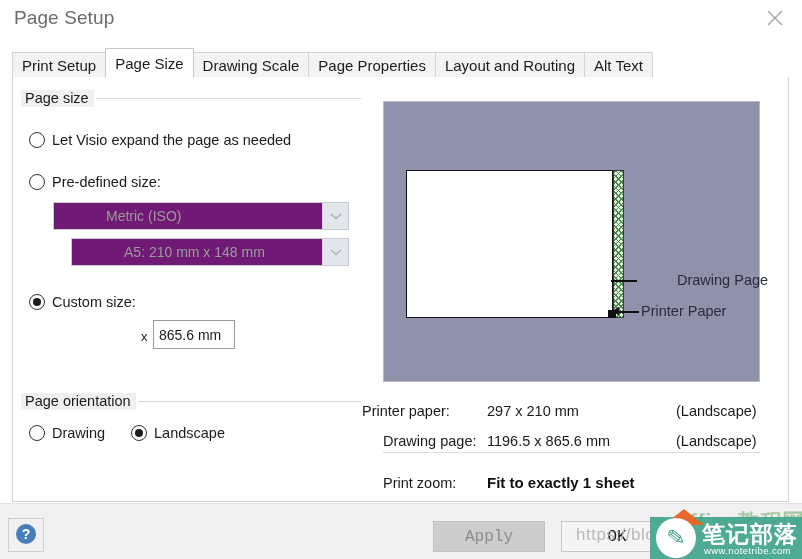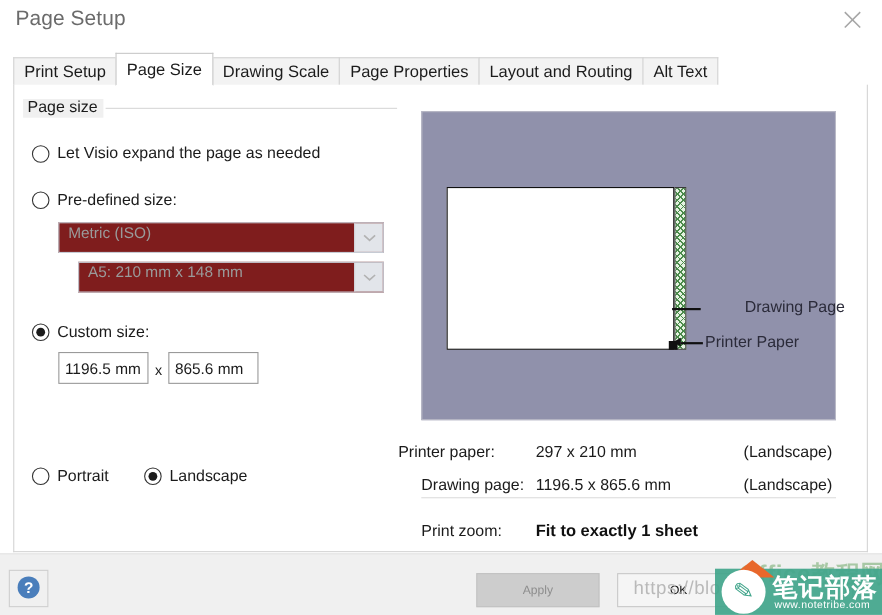--- a/index.html
+++ b/index.html
@@ -150,25 +150,26 @@
     margin-left: 7px;
     font-size: 14.5px;
     color: #1b1b1b;
     white-space: nowrap;
   }
 
   
   .combo {
     position: absolute;
     box-sizing: border-box;
-    background: #7f1d1d;
+    background: #701a75;
     border: 1px solid #c6cbd4;
     display: flex;
-    align-items: flex-start;
+    align-items: center;
     cursor: default;
+    padding-left: 44px;
   }
   .combo .combo-text {
     flex: 1;
     padding-left: 8px;
     font-size: 14px;
     color: #9a9a9a;
     white-space: nowrap;
     overflow: hidden;
   }
   .combo .combo-arrow {
@@ -297,22 +298,22 @@
     background: #f0f0f0;
     border: 1px solid #cfcfcf;
     display: flex; align-items: center; justify-content: center;
     cursor: default;
     box-sizing: border-box;
   }
   .footer-btn {
     position: absolute;
     top: 17px;
     height: 31px;
-    font-family: Liberation Sans, sans-serif;
-    font-size: 11px;
+    font-family: Liberation Mono, monospace;
+    font-size: 16px;
     display: flex;
     align-items: center;
     justify-content: center;
     box-sizing: border-box;
     cursor: default;
   }
   #apply-btn {
     left: 433px;
     width: 112px;
     background: #cdcdcd;
@@ -470,28 +471,31 @@
           <polyline points="1,2 6,6.5 11,2" fill="none" stroke="#b2b2b2" stroke-width="1.5"></polyline>
         </svg>
       </span>
     </div>
 
     <div class="radio-row" style="left:16px; top:217px;">
       <span class="radio checked"></span>
       <span class="radio-label">Custom size:</span>
     </div>
 
-    <input class="textfield" type="text" id="custom-width" style="left: 40px; top: 243px; width: 82px; height: 29px;" value="1196.5 mm">
     <span class="times-x" style="left:128px; top:252px;">x</span>
     <input class="textfield" type="text" id="custom-height" style="left: 140px; top: 243px; width: 82px; height: 29px;" value="865.6 mm">
 
+    <div class="group-header" style="left:8px; top:315px; width:340px;">
+      <span class="gh-label">Page orientation</span>
+      <span class="gh-rule"></span>
+    </div>
 
     <div class="radio-row" style="left:16px; top:348px;">
       <span class="radio"></span>
-      <span class="radio-label">Portrait</span>
+      <span class="radio-label">Drawing</span>
     </div>
 
     <div class="radio-row" style="left:118px; top:348px;">
       <span class="radio checked"></span>
       <span class="radio-label">Landscape</span>
     </div>
   </div>
 
   <div id="preview">
     <div id="drawing-page"></div>

